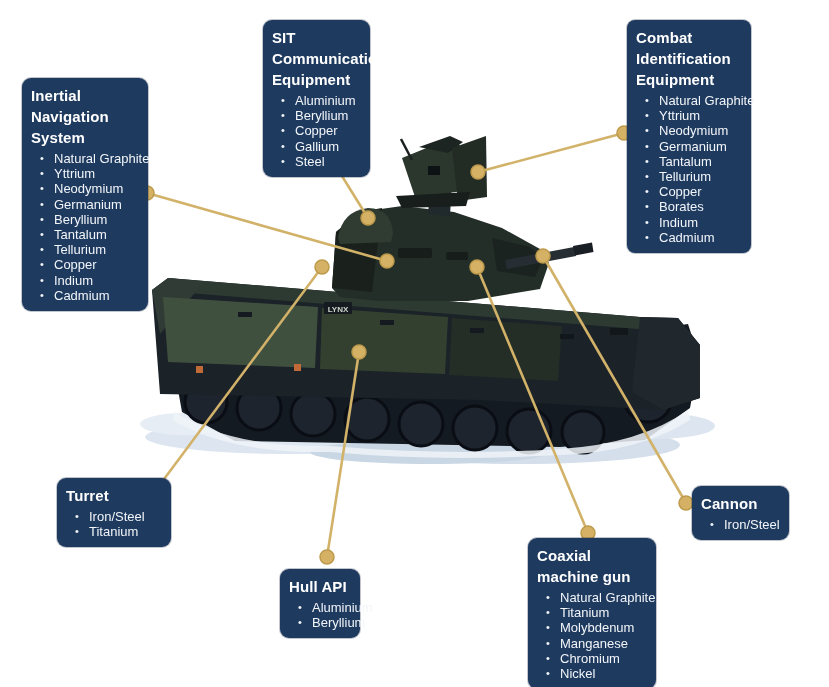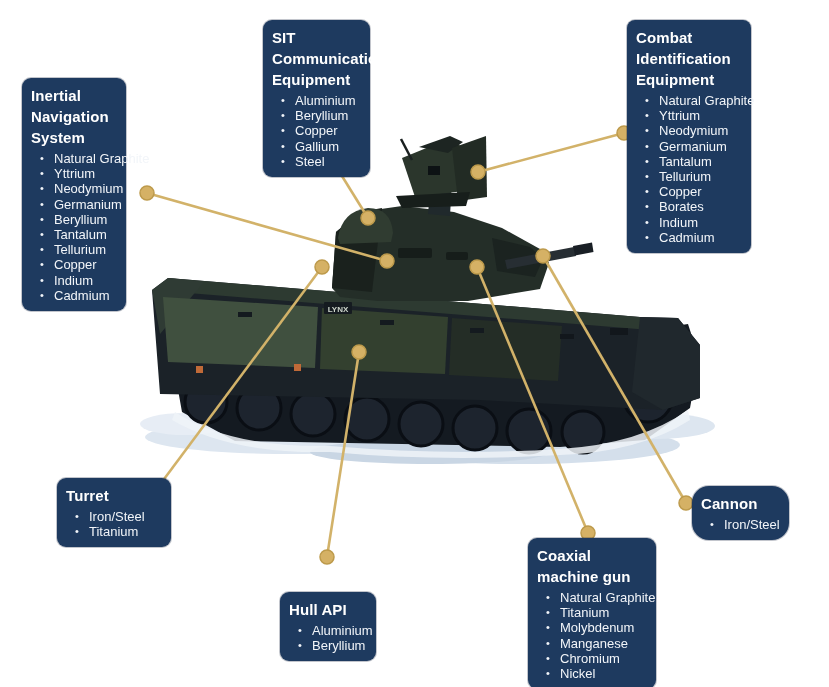--- a/index.html
+++ b/index.html
@@ -21,27 +21,27 @@
     margin:3px 0 0 0;padding:0 0 0 9px;list-style:none;
   }
   .callout ul li{
     font-size:13px;line-height:15.2px;color:#f2f5f9;
     padding-left:14px;position:relative;white-space:nowrap;
   }
   .callout ul li::before{
     content:"•";position:absolute;left:0;top:0;font-size:11px;color:#f2f5f9;
   }
   
-  #box-ins{left:22px;top:78px;width:104px;}
+  #box-ins{left:22px;top:78px;width:126px;}
   #box-sit{left:263px;top:20px;width:107px;}
   #box-combat{left:627px;top:20px;width:124px;border-radius:8px;}
   #box-turret{left:57px;top:478px;width:114px;}
-  #box-hull{left:280px;top:592px;width:96px;}
+  #box-hull{left:280px;top:569px;width:80px;}
   #box-coaxial{left:528px;top:538px;width:128px;}
-  #box-cannon{left:692px;top:486px;width:97px;border-radius:17px;}
+  #box-cannon{left:692px;top:486px;width:97px;}
   .conn{stroke:#d2b269;stroke-width:2.6;}
   .dot{fill:#d5b165;stroke:#bd9a4b;stroke-width:1.5;}
 </style>
 </head>
 <body>
 
 <div id="stage">
 
   <svg id="vehicle-layer" viewBox="0 0 829 687">
 

